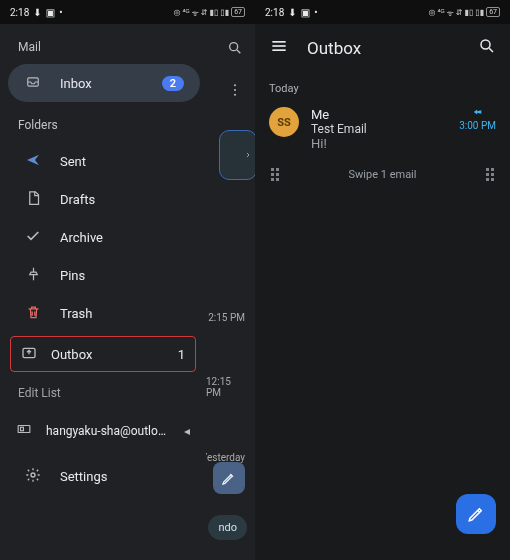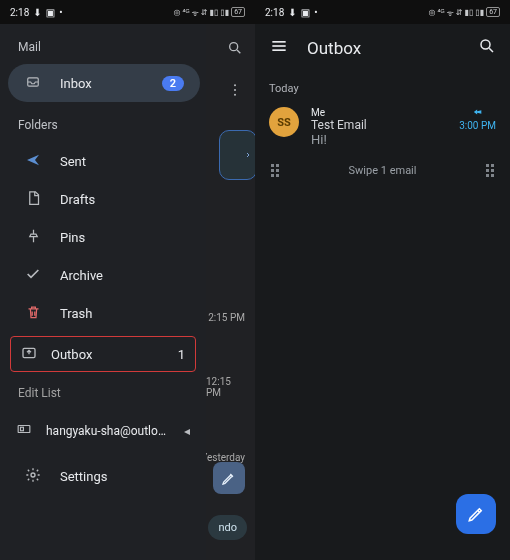--- a/index.html
+++ b/index.html
@@ -36,21 +36,21 @@
     .account-row { display: flex; align-items: center; gap: 14px; padding: 10px 16px; font-size: 12px; }
     .account-row .label { flex: 1; white-space: nowrap; overflow: hidden; text-overflow: ellipsis; }
 
     
     .topbar { height: 48px; display: flex; align-items: center; gap: 18px; padding: 0 14px; color: #e8eaed; }
     .topbar .title { font-size: 17px; flex: 1; }
     .section-today { padding: 10px 14px 6px; font-size: 11px; color: #b0b3b8; }
     .msg-row { display: flex; gap: 12px; padding: 6px 14px; }
     .avatar { width: 30px; height: 30px; border-radius: 50%; background: #e2a33d; color: #5a3b00; font-size: 11px; font-weight: 700; display: flex; align-items: center; justify-content: center; }
     .msg-col { flex: 1; min-width: 0; }
-    .msg-from { font-size: 10px; color: #e8eaed; }
+    .msg-from { font-size: 13px; color: #e8eaed; }
     .msg-subj { font-size: 12px; color: #d2d4d8; }
     .msg-prev { font-size: 13px; color: #9aa0a6; }
     .msg-time { font-size: 10px; color: #3fb4f0; display: flex; align-items: center; gap: 3px; flex-direction: column; }
     .swipe-bar { display: flex; align-items: center; justify-content: center; gap: 70px; height: 34px; color: #9aa0a6; font-size: 11px; }
     .handle { display: grid; grid-template-columns: repeat(2,3px); grid-auto-rows: 3px; gap: 2px; }
     .handle span { background: #7f848a; }
     .write-fab { position: absolute; right: 14px; bottom: 26px; width: 40px; height: 40px; border-radius: 12px; background: #2b6fe5; display: flex; align-items: center; justify-content: center; }
 
     
     .red { color: #e26a6a; }
@@ -139,34 +139,34 @@
         <svg width="15" height="16" viewBox="0 0 24 24" fill="none" stroke="currentColor" stroke-width="2">
             <path d="M6 2h9l5 5v15H6z"></path>
             <path d="M14 2v6h6"></path>
           </svg>
       </span>
       <span class="label">Drafts</span>
     </div>
 
     <div class="nav-item">
       <span class="icon grey">
+        <svg width="16" height="16" viewBox="0 0 24 24" fill="none" stroke="currentColor" stroke-width="2.5">
+            <polyline points="4 12 9 17 20 6"></polyline>
+          </svg>
+      </span>
+      <span class="label">Archive</span>
+    </div>
+
+    <div class="nav-item">
+      <span class="icon grey">
         <svg width="15" height="16" viewBox="0 0 24 24" fill="none" stroke="currentColor" stroke-width="2">
             <path d="M12 2v7M8 9h8l2 4H6l2-4zM12 13v9"></path>
           </svg>
       </span>
       <span class="label">Pins</span>
-    </div>
-
-    <div class="nav-item">
-      <span class="icon grey">
-        <svg width="16" height="16" viewBox="0 0 24 24" fill="none" stroke="currentColor" stroke-width="2.5">
-            <polyline points="4 12 9 17 20 6"></polyline>
-          </svg>
-      </span>
-      <span class="label">Archive</span>
     </div>
 
     <div class="nav-item">
       <span class="icon red">
         <svg width="15" height="16" viewBox="0 0 24 24" fill="none" stroke="currentColor" stroke-width="2">
             <path d="M4 7h16M9 7V4h6v3M7 7l1 14h8l1-14M10 11v7M14 11v7"></path>
           </svg>
       </span>
       <span class="label">Trash</span>
     </div>

